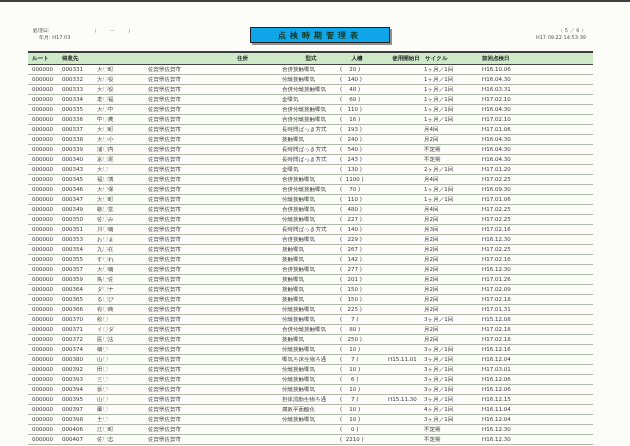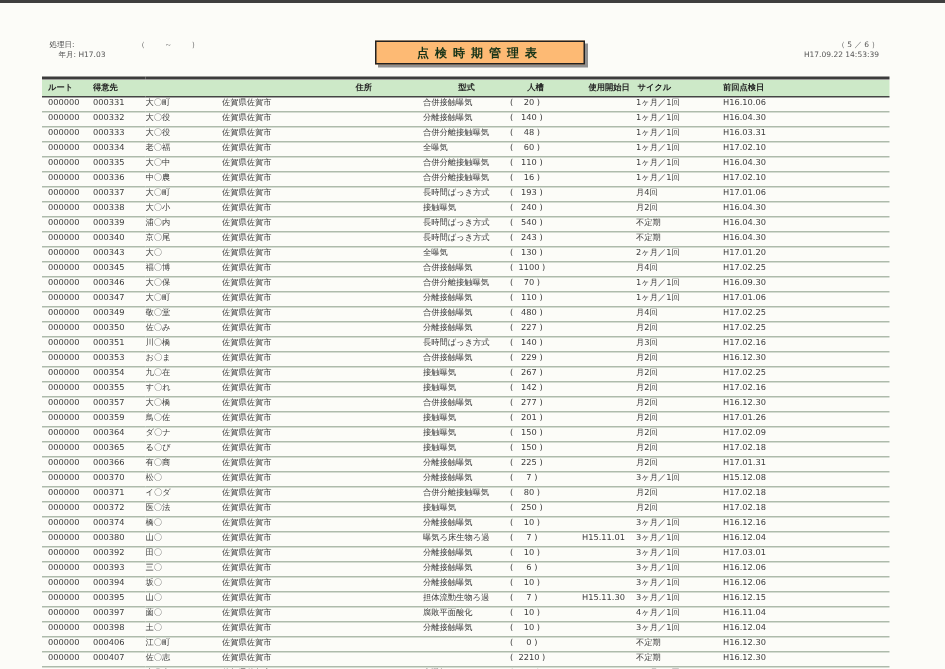--- a/index.html
+++ b/index.html
@@ -12,21 +12,21 @@
   }
   .scan-strip { position:absolute; top:0; left:0; width:630px; height:2px; background:#3f3f3f; }
   .page { position:absolute; top:2px; left:0; width:630px; height:444px; background:#fcfcf8; }
 
   .meta-left { position:absolute; left:33px; top:25px; font-size:5px; line-height:7px; color:#555; }
   .meta-left .range { margin-left:42px; letter-spacing:4px; }
   .meta-left .month { padding-left:6px; }
 
   .title-box {
     position:absolute; left:250px; top:25px; width:140px; height:16px;
-    background:#fdba74; border:1px solid #222; box-shadow:2px 2px 0 #909090;
+    background:#0ea5e9; border:1px solid #222; box-shadow:2px 2px 0 #909090;
     display:flex; align-items:center; justify-content:center;
     font-size:8px; font-weight:bold; letter-spacing:4px; color:#173317;
   }
 
   .meta-right { position:absolute; right:44px; top:25px; font-size:5px; line-height:6.5px; color:#555; text-align:right; }
 
   table.report {
     position:absolute; left:28px; top:49px; width:565px;
     border-collapse:collapse; table-layout:fixed;
     font-size:5.5px; color:#3a3a3a;

